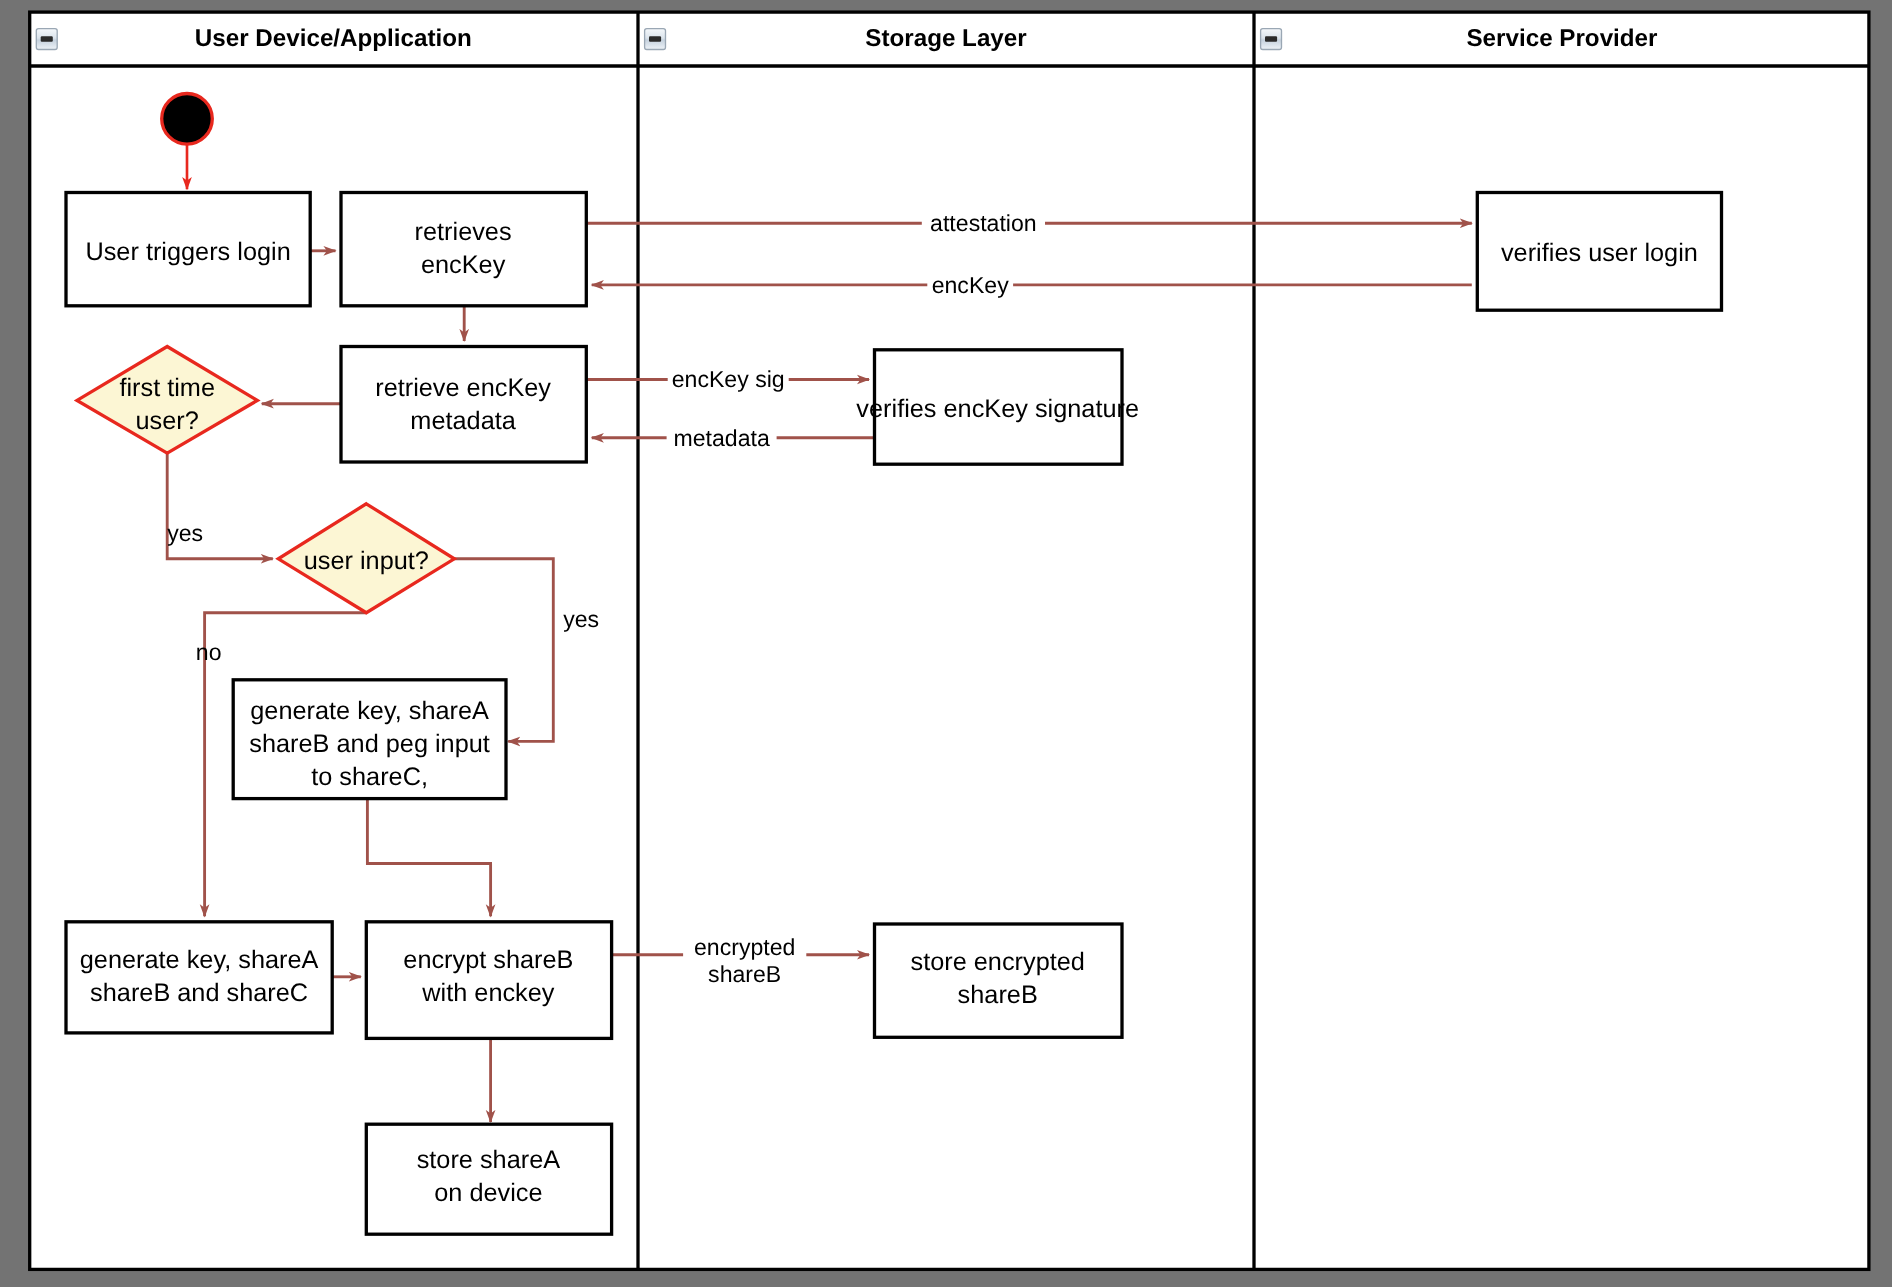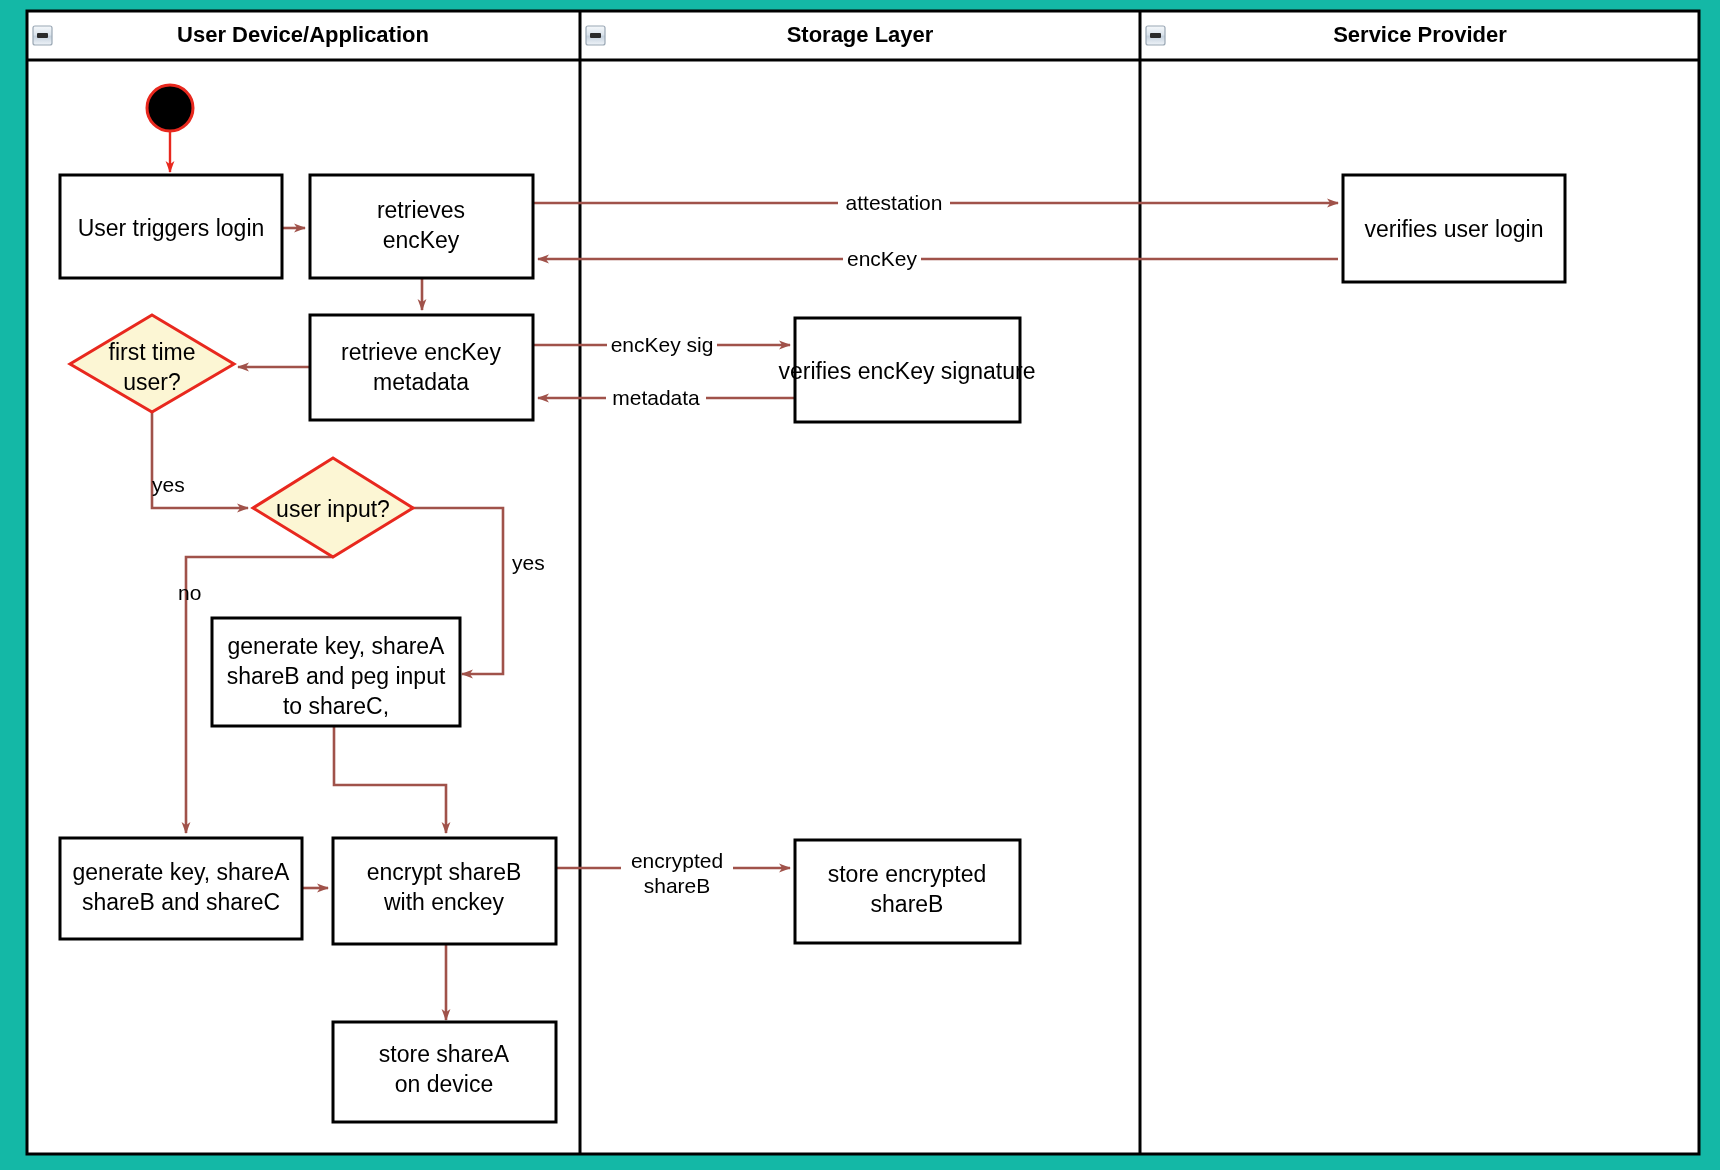--- a/index.html
+++ b/index.html
@@ -10,21 +10,21 @@
   body {
     width: 1720px;
     height: 1170px;
     font-family: "Liberation Sans", sans-serif;
     overflow: hidden;
   }
   #stage {
     position: relative;
     width: 1720px;
     height: 1170px;
-    background: #14b8a6;
+    background: #737373;
   }
   svg#diagram {
     position: absolute;
     left: 0;
     top: 0;
     width: 1720px;
     height: 1170px;
   }
   .lane-frame {
     fill: #ffffff;

